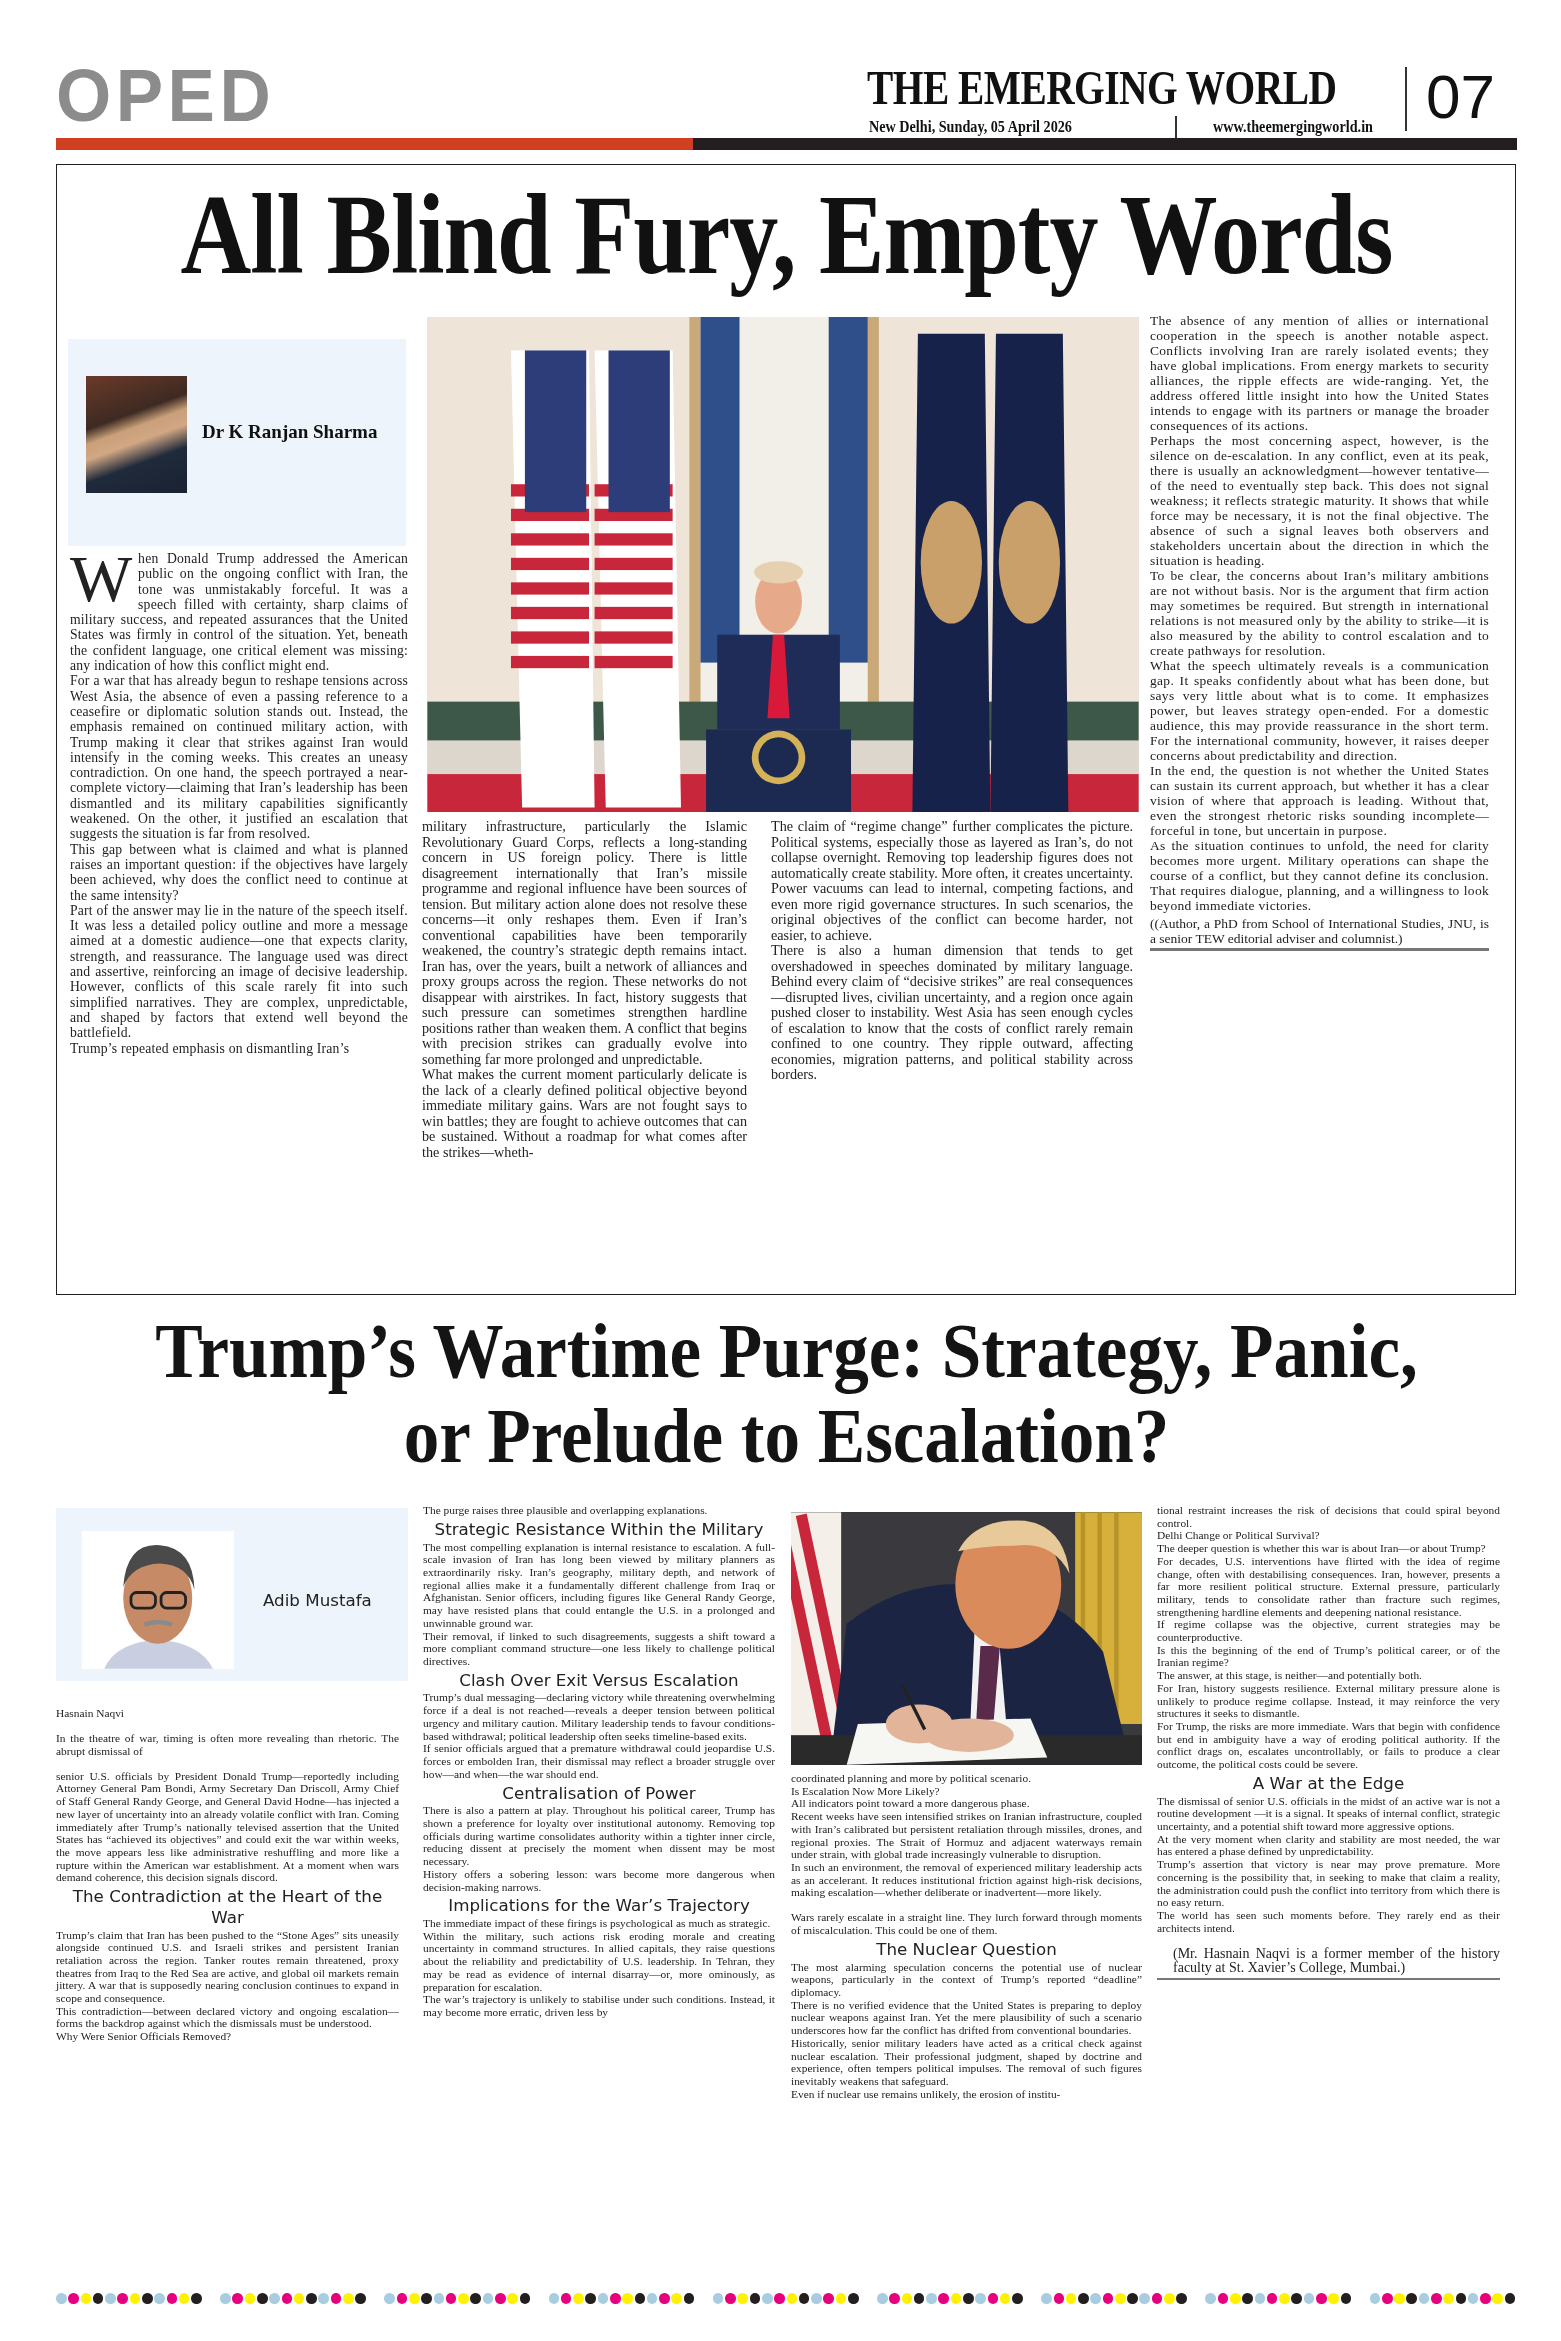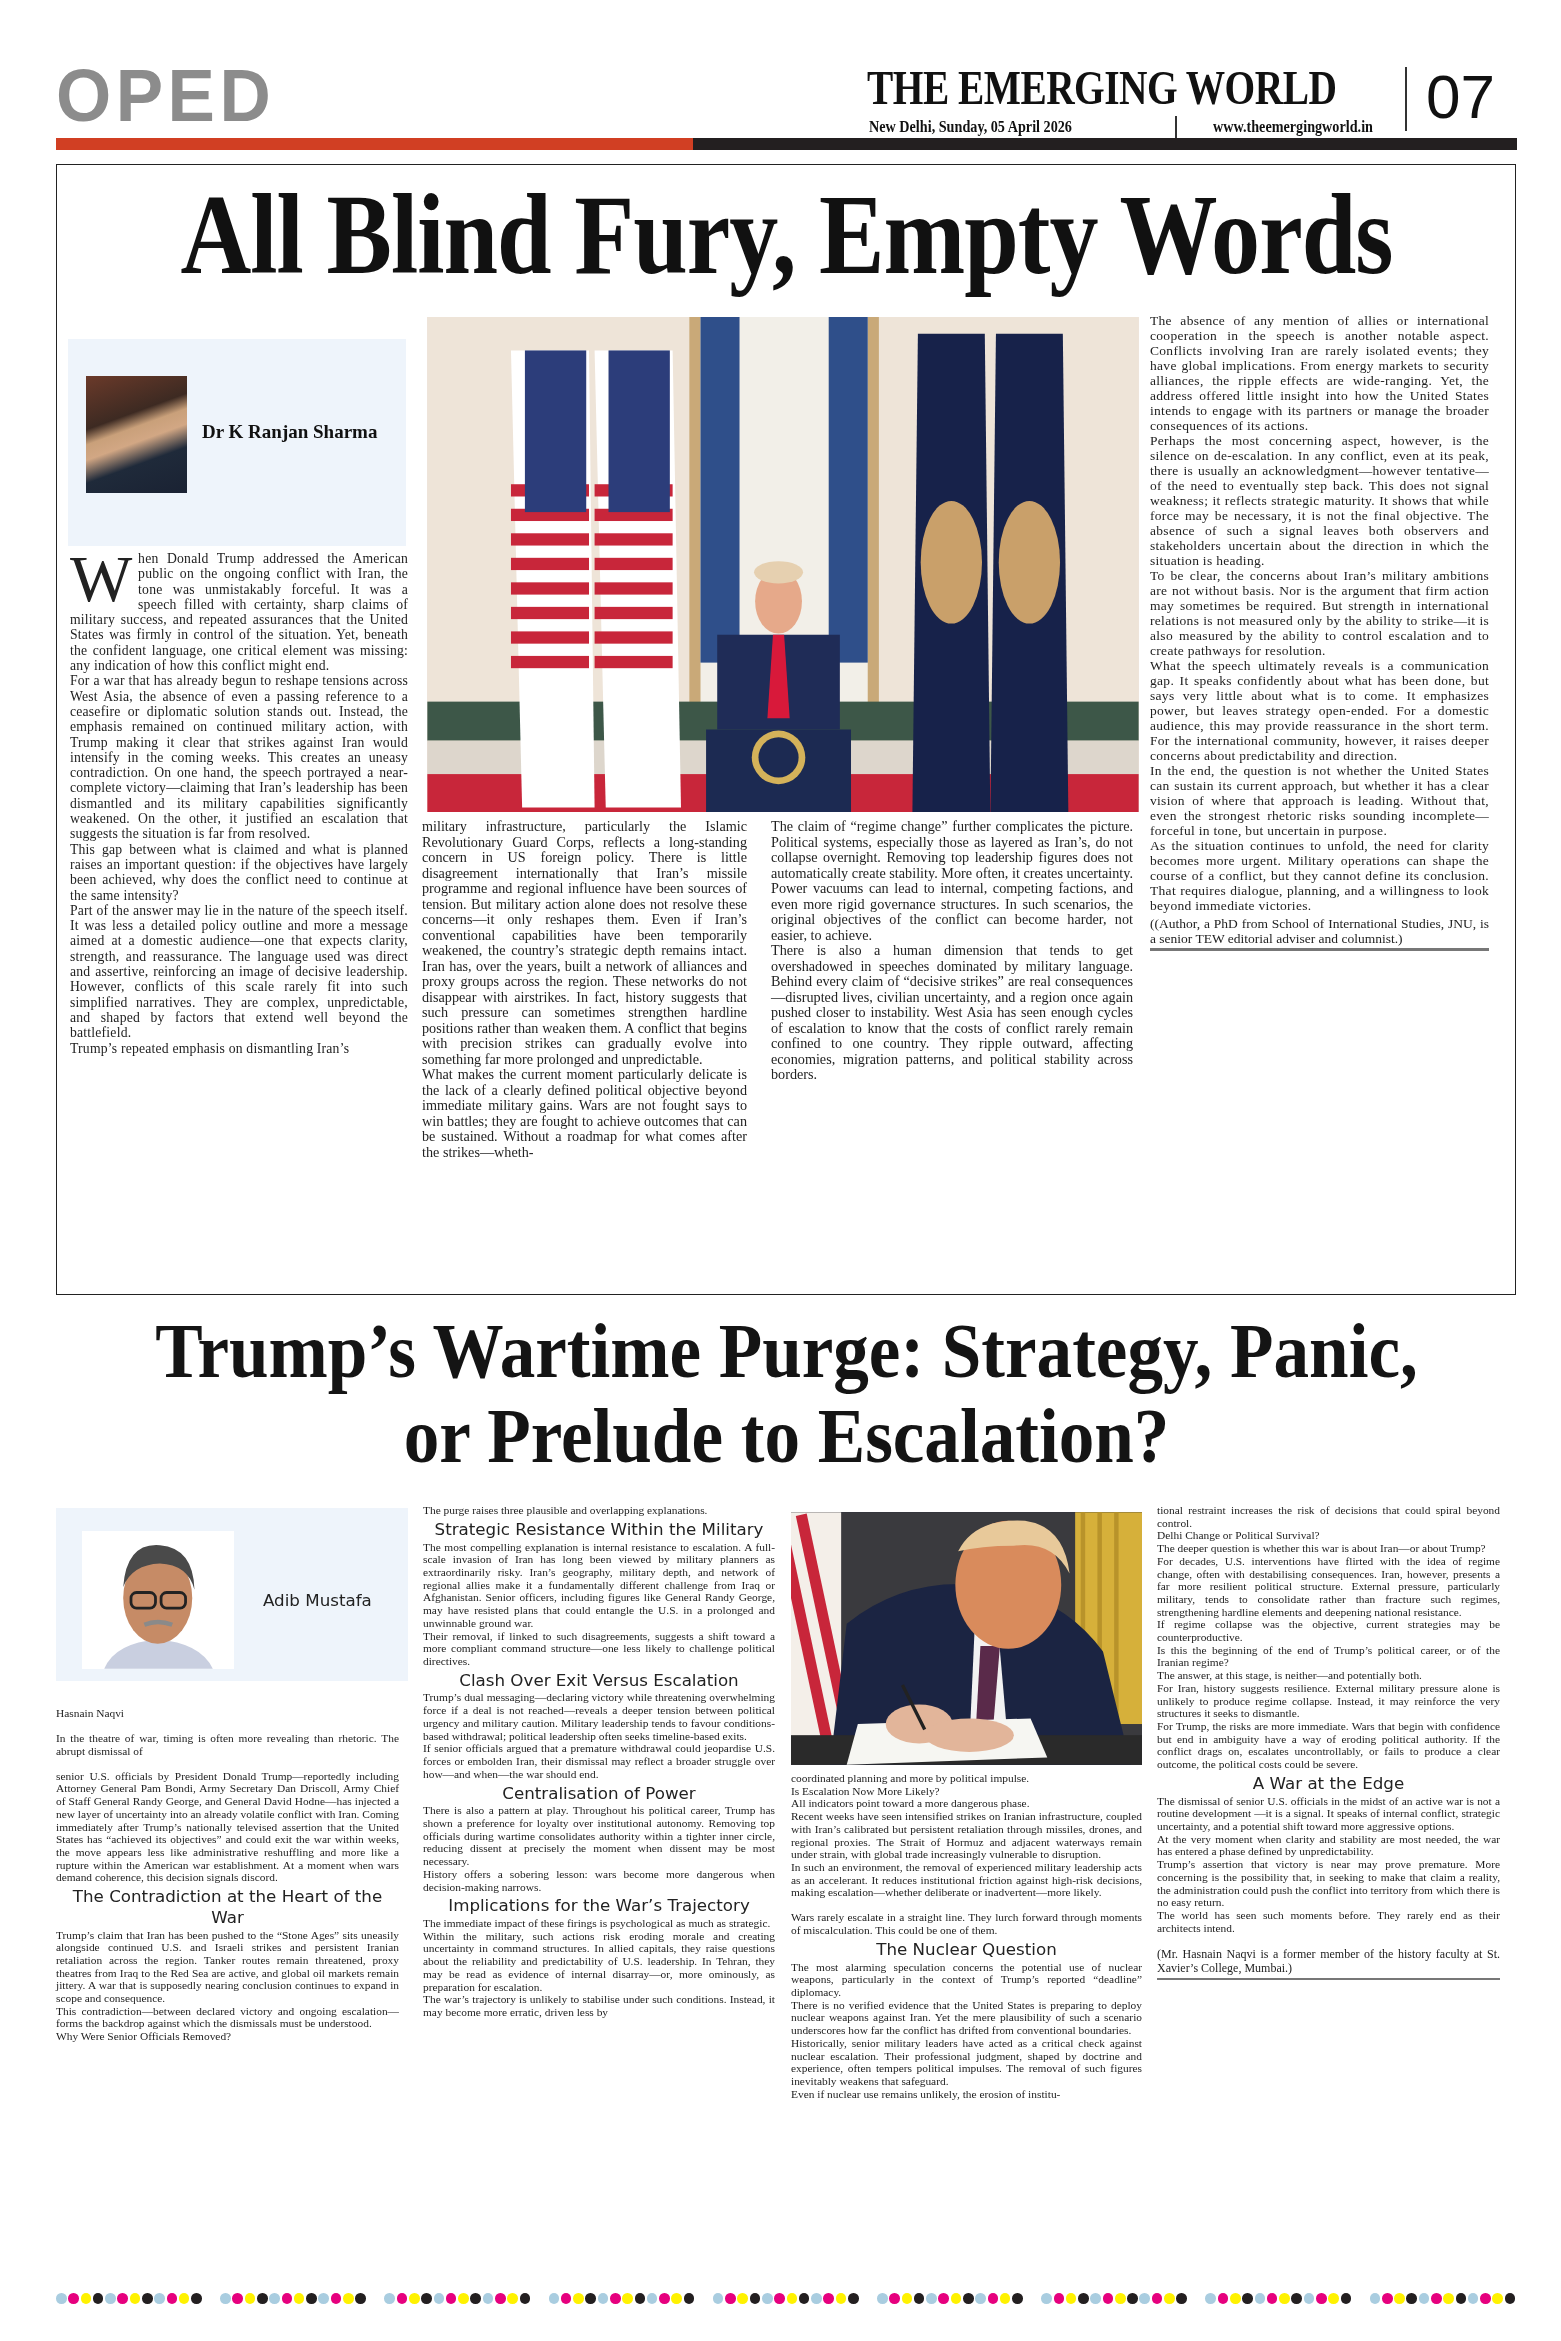--- a/index.html
+++ b/index.html
@@ -223,21 +223,21 @@
     <path d="M300,70 Q330,10 420,15 Q490,25 500,110 Q470,50 400,60 Q340,60 300,70 Z" fill="#e8c99a"></path>
     <rect x="0" y="400" width="630" height="53" fill="#2a2a2a"></rect>
     <polygon points="120,380 430,370 460,440 100,453" fill="#f6f6f2"></polygon>
     <ellipse cx="230" cy="380" rx="60" ry="35" fill="#e2b59a"></ellipse>
     <ellipse cx="320" cy="400" rx="80" ry="30" fill="#e2b59a"></ellipse>
     <line x1="200" y1="310" x2="240" y2="390" stroke="#222" stroke-width="6"></line>
   </svg>
 </div>
 
 <div class="col col2 col2c">
-  <p style="text-align:left;">coordinated planning and more by political impulse.</p>
+  <p style="text-align:left;">coordinated planning and more by political scenario.</p>
   <p style="text-align:left;">Is Escalation Now More Likely?</p>
   <p style="text-align:left;">All indicators point toward a more dangerous phase.</p>
   <p>Recent weeks have seen intensified strikes on Iranian infrastructure, coupled with Iran’s calibrated but persistent retaliation through missiles, drones, and regional proxies. The Strait of Hormuz and adjacent waterways remain under strain, with global trade increasingly vulnerable to disruption.</p>
   <p>In such an environment, the removal of experienced military leadership acts as an accelerant. It reduces institutional friction against high-risk decisions, making escalation—whether deliberate or inadvertent—more likely.</p>
   <div class="gap"></div>
   <p>Wars rarely escalate in a straight line. They lurch forward through moments of miscalculation. This could be one of them.</p>
   <div class="subhead">The Nuclear Question</div>
   <p>The most alarming speculation concerns the potential use of nuclear weapons, particularly in the context of Trump’s reported “deadline” diplomacy.</p>
   <p>There is no verified evidence that the United States is preparing to deploy nuclear weapons against Iran. Yet the mere plausibility of such a scenario underscores how far the conflict has drifted from conventional boundaries.</p>
   <p>Historically, senior military leaders have acted as a critical check against nuclear escalation. Their professional judgment, shaped by doctrine and experience, often tempers political impulses. The removal of such figures inevitably weakens that safeguard.</p>
@@ -253,21 +253,21 @@
   <p>Is this the beginning of the end of Trump’s political career, or of the Iranian regime?</p>
   <p style="text-align:left;">The answer, at this stage, is neither—and potentially both.</p>
   <p>For Iran, history suggests resilience. External military pressure alone is unlikely to produce regime collapse. Instead, it may reinforce the very structures it seeks to dismantle.</p>
   <p>For Trump, the risks are more immediate. Wars that begin with confidence but end in ambiguity have a way of eroding political authority. If the conflict drags on, escalates uncontrollably, or fails to produce a clear outcome, the political costs could be severe.</p>
   <div class="subhead">A War at the Edge</div>
   <p>The dismissal of senior U.S. officials in the midst of an active war is not a routine development —it is a signal. It speaks of internal conflict, strategic uncertainty, and a potential shift toward more aggressive options.</p>
   <p>At the very moment when clarity and stability are most needed, the war has entered a phase defined by unpredictability.</p>
   <p>Trump’s assertion that victory is near may prove premature. More concerning is the possibility that, in seeking to make that claim a reality, the administration could push the conflict into territory from which there is no easy return.</p>
   <p>The world has seen such moments before. They rarely end as their architects intend.</p>
   <div class="gap"></div>
-  <p class="author-note" style="font-size:12px; line-height:14.5px;">(Mr. Hasnain Naqvi is a former member of the history faculty at St. Xavier’s College, Mumbai.)</p>
+  <p class="author-note" style="font-size:14px; line-height:14.5px;margin-left:16px;">(Mr. Hasnain Naqvi is a former member of the history faculty at St. Xavier’s College, Mumbai.)</p>
   <div class="author-rule" style="height:2.2px;"></div>
 </div>
 
 <div class="dots" id="dots">
     <div class="dotgrp">
       <span class="dot" style="background: rgb(169, 205, 224);"></span>
       <span class="dot" style="background: rgb(230, 0, 126);"></span>
       <span class="dot" style="background: rgb(255, 242, 0);"></span>
       <span class="dot" style="background: rgb(35, 31, 32);"></span>
       <span class="dot" style="background: rgb(169, 205, 224);"></span>

